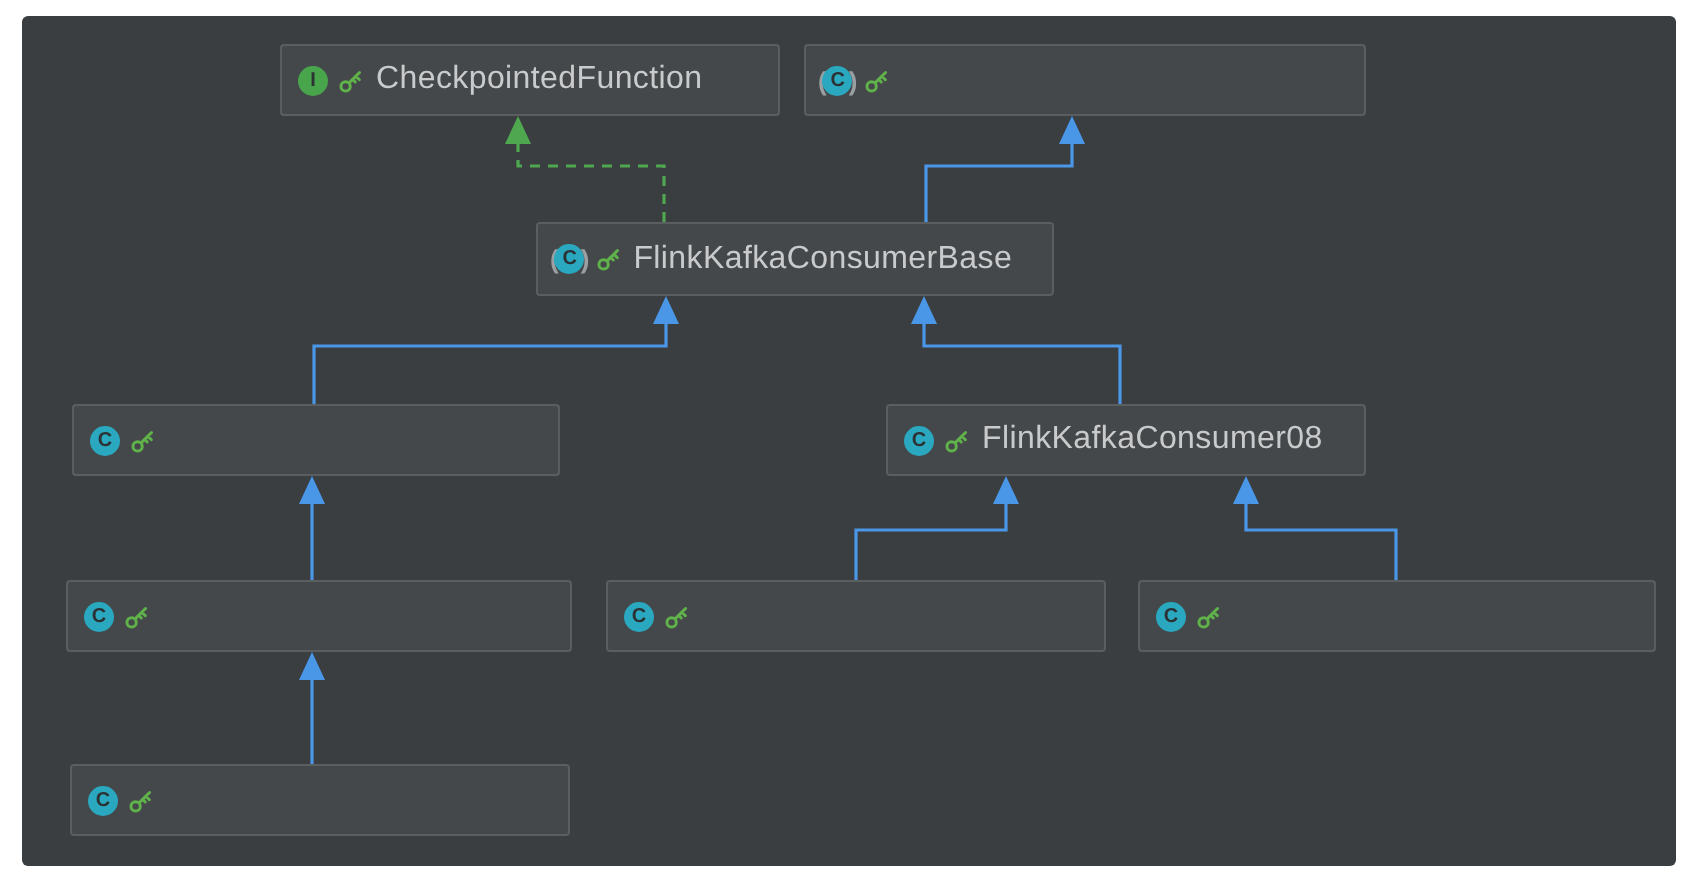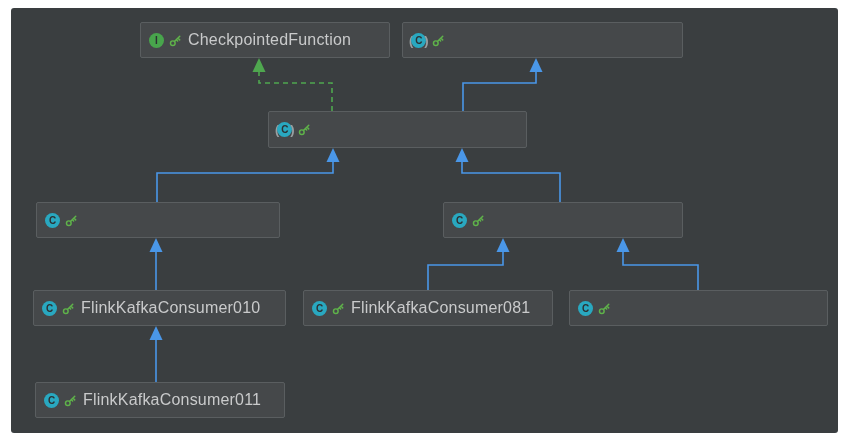--- a/index.html
+++ b/index.html
@@ -91,20 +91,21 @@
           <span class="paren">(</span>
           <span class="circ cls">C</span>
           <span class="paren">)</span>
         </span>
         <span class="keyicon">
           <svg width="13" height="13" viewBox="0 0 14 14">
             <circle cx="4.1" cy="9.9" r="2.5" fill="none" stroke="#5fb34a" stroke-width="1.6"></circle>
             <path d="M6.1 7.9 L11.6 2.4 M9.6 4.4 L11.5 6.3 M7.9 6.1 L9.3 7.5" stroke="#5fb34a" stroke-width="1.6" fill="none" stroke-linecap="round"></path>
           </svg>
         </span>
+        <span class="label">FlinkKafkaConsumerBase</span>
       </div>
       <div class="node" style="left: 36px; top: 202px; width: 244px; height: 36px;">
         <span class="kindicon">
           <span class="circ cls">C</span>
         </span>
         <span class="keyicon">
           <svg width="13" height="13" viewBox="0 0 14 14">
             <circle cx="4.1" cy="9.9" r="2.5" fill="none" stroke="#5fb34a" stroke-width="1.6"></circle>
             <path d="M6.1 7.9 L11.6 2.4 M9.6 4.4 L11.5 6.3 M7.9 6.1 L9.3 7.5" stroke="#5fb34a" stroke-width="1.6" fill="none" stroke-linecap="round"></path>
           </svg>
@@ -113,44 +114,43 @@
       <div class="node" style="left: 443px; top: 202px; width: 240px; height: 36px;">
         <span class="kindicon">
           <span class="circ cls">C</span>
         </span>
         <span class="keyicon">
           <svg width="13" height="13" viewBox="0 0 14 14">
             <circle cx="4.1" cy="9.9" r="2.5" fill="none" stroke="#5fb34a" stroke-width="1.6"></circle>
             <path d="M6.1 7.9 L11.6 2.4 M9.6 4.4 L11.5 6.3 M7.9 6.1 L9.3 7.5" stroke="#5fb34a" stroke-width="1.6" fill="none" stroke-linecap="round"></path>
           </svg>
         </span>
+        <span class="label">FlinkKafkaConsumer08</span>
       </div>
       <div class="node" style="left: 33px; top: 290px; width: 253px; height: 36px;">
         <span class="kindicon">
           <span class="circ cls">C</span>
         </span>
         <span class="keyicon">
           <svg width="13" height="13" viewBox="0 0 14 14">
             <circle cx="4.1" cy="9.9" r="2.5" fill="none" stroke="#5fb34a" stroke-width="1.6"></circle>
             <path d="M6.1 7.9 L11.6 2.4 M9.6 4.4 L11.5 6.3 M7.9 6.1 L9.3 7.5" stroke="#5fb34a" stroke-width="1.6" fill="none" stroke-linecap="round"></path>
           </svg>
         </span>
-        <span class="label">FlinkKafkaConsumer010</span>
       </div>
       <div class="node" style="left: 303px; top: 290px; width: 250px; height: 36px;">
         <span class="kindicon">
           <span class="circ cls">C</span>
         </span>
         <span class="keyicon">
           <svg width="13" height="13" viewBox="0 0 14 14">
             <circle cx="4.1" cy="9.9" r="2.5" fill="none" stroke="#5fb34a" stroke-width="1.6"></circle>
             <path d="M6.1 7.9 L11.6 2.4 M9.6 4.4 L11.5 6.3 M7.9 6.1 L9.3 7.5" stroke="#5fb34a" stroke-width="1.6" fill="none" stroke-linecap="round"></path>
           </svg>
         </span>
-        <span class="label">FlinkKafkaConsumer081</span>
       </div>
       <div class="node" style="left: 569px; top: 290px; width: 259px; height: 36px;">
         <span class="kindicon">
           <span class="circ cls">C</span>
         </span>
         <span class="keyicon">
           <svg width="13" height="13" viewBox="0 0 14 14">
             <circle cx="4.1" cy="9.9" r="2.5" fill="none" stroke="#5fb34a" stroke-width="1.6"></circle>
             <path d="M6.1 7.9 L11.6 2.4 M9.6 4.4 L11.5 6.3 M7.9 6.1 L9.3 7.5" stroke="#5fb34a" stroke-width="1.6" fill="none" stroke-linecap="round"></path>
           </svg>
@@ -159,16 +159,15 @@
       <div class="node" style="left: 35px; top: 382px; width: 250px; height: 36px;">
         <span class="kindicon">
           <span class="circ cls">C</span>
         </span>
         <span class="keyicon">
           <svg width="13" height="13" viewBox="0 0 14 14">
             <circle cx="4.1" cy="9.9" r="2.5" fill="none" stroke="#5fb34a" stroke-width="1.6"></circle>
             <path d="M6.1 7.9 L11.6 2.4 M9.6 4.4 L11.5 6.3 M7.9 6.1 L9.3 7.5" stroke="#5fb34a" stroke-width="1.6" fill="none" stroke-linecap="round"></path>
           </svg>
         </span>
-        <span class="label">FlinkKafkaConsumer011</span>
       </div>
     </div>
 </div>
 
 </body></html>

